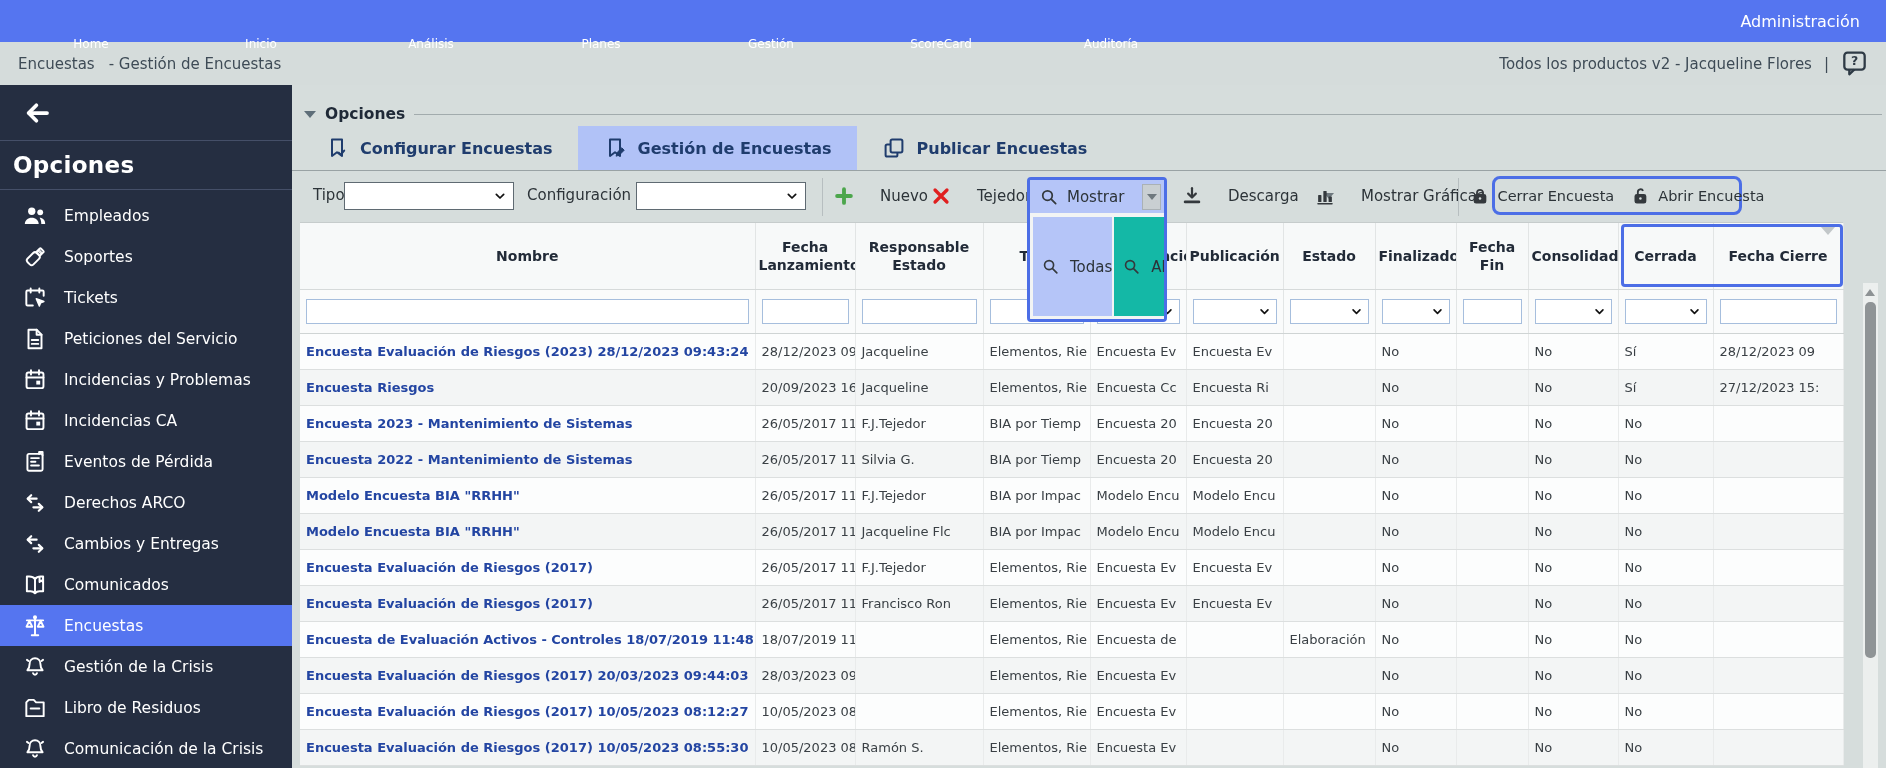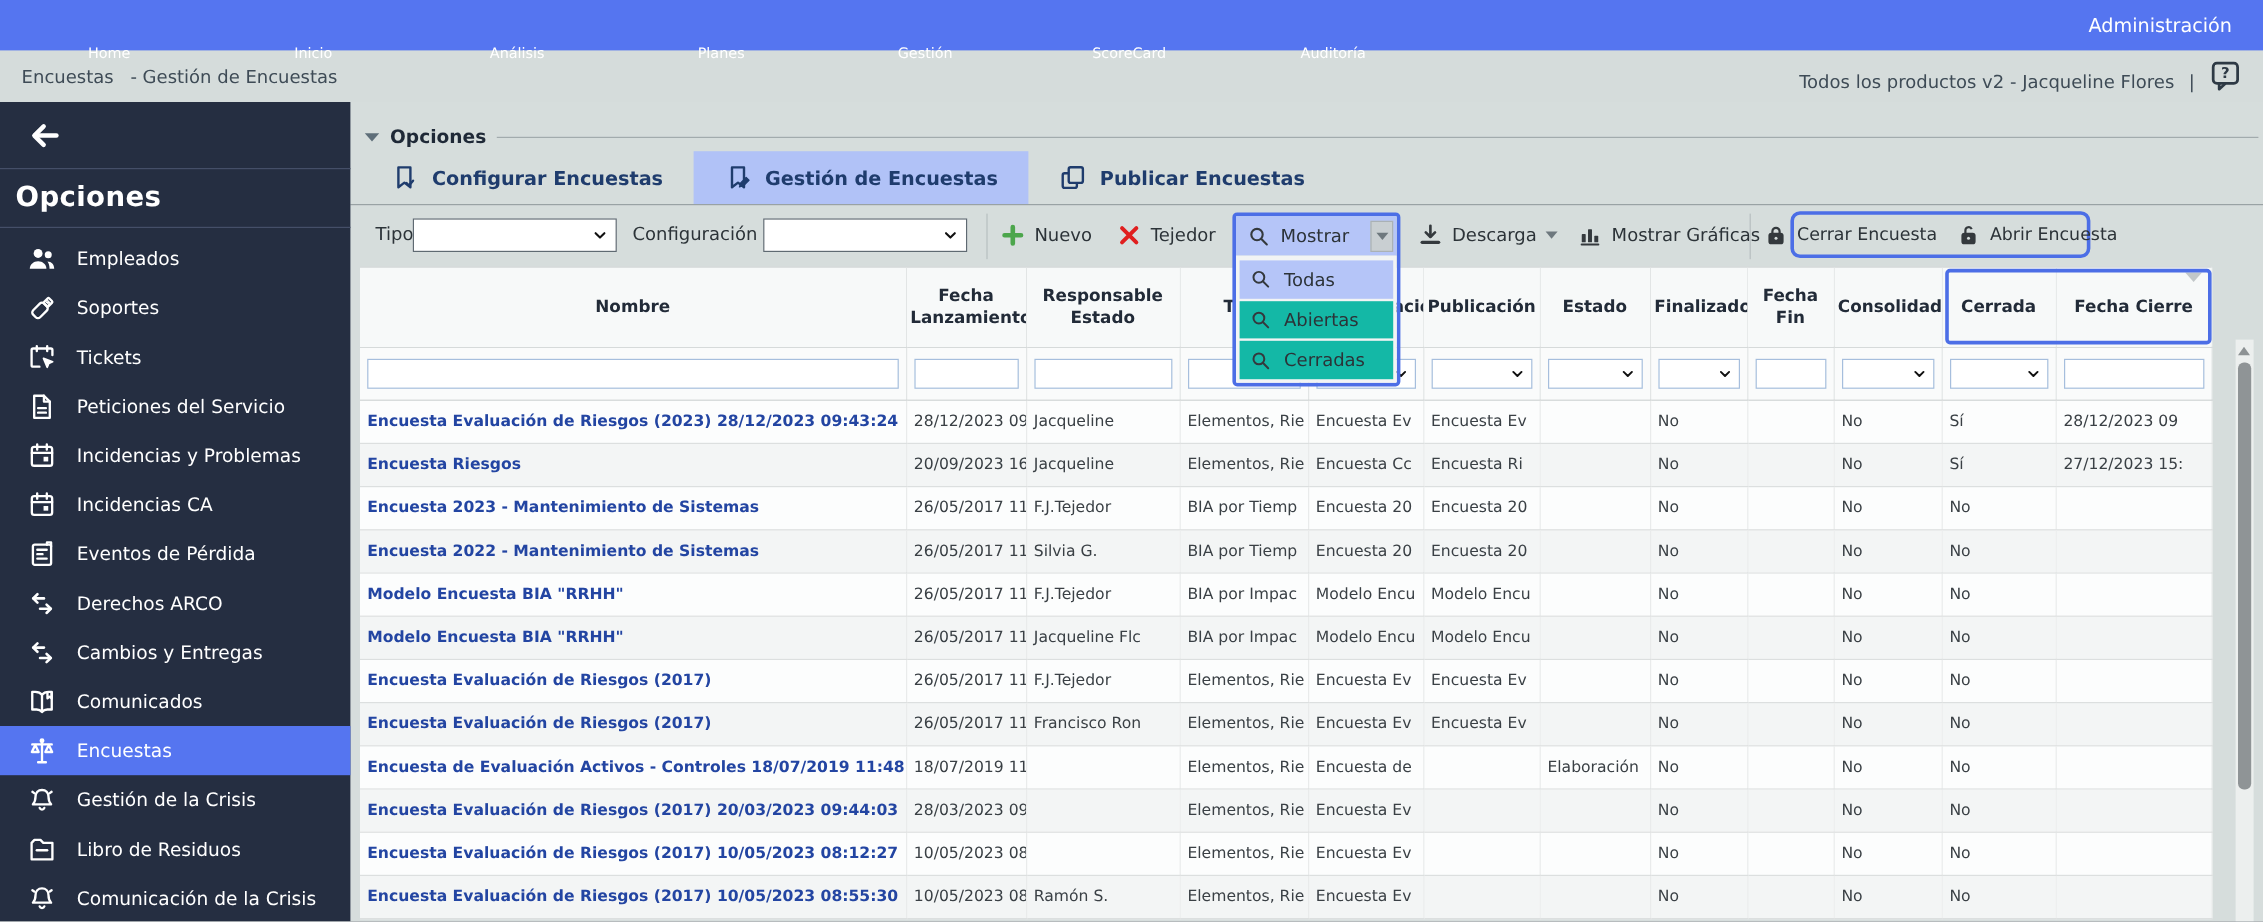--- a/index.html
+++ b/index.html
@@ -11,21 +11,21 @@
   .nav{position:absolute;top:0;left:0;width:100%;height:42px;background:#5575f0;display:flex;align-items:stretch;padding-left:6px;z-index:40;}
   .nav-items{display:flex;align-items:stretch;}
   .nav-item{width:170px;display:flex;align-items:center;justify-content:center;color:#fff;font-size:12px;cursor:pointer;margin-top:44px;}
   .nav-item.active{background:#252e41;}
   .nav-right{margin-left:auto;padding:0 26px;display:flex;align-items:center;color:#fff;font-size:16px;cursor:pointer;}
 
   
   .crumb{position:absolute;top:42px;left:0;width:100%;height:43px;background:#d5dcdb;display:flex;align-items:center;
          color:#3e4b56;font-size:15px;padding:0 18px;z-index:39;}
   .crumb .sep{margin:0 0 0 14px;}
-  .crumb-right{margin-left:auto;display:flex;align-items:flex-end;gap:12px;}
+  .crumb-right{margin-left:auto;display:flex;align-items:center;gap:12px;}
   .crumb-right .bar{color:#3e4b56;}
   .help-ic{width:27px;height:27px;color:#2e3a45;cursor:pointer;}
   .help-ic svg{width:100%;height:100%;}
 
   
   .sidebar{position:absolute;top:85px;left:0;width:292px;height:683px;background:#252e41;color:#fff;z-index:35;}
   .side-back{height:56px;border-bottom:1px solid #454f68;display:flex;align-items:center;padding-left:22px;cursor:pointer;}
   .side-back .ic{width:30px;height:30px;color:#fff;}
   .side-title{height:49px;border-bottom:1px solid #454f68;display:flex;align-items:center;padding-left:13px;
               font-size:23px;font-weight:bold;letter-spacing:.3px;}
@@ -48,21 +48,21 @@
   .tab .ic{width:24px;height:24px;color:#1f3c6d;}
   .tabs-rule{position:absolute;left:292px;top:170px;width:1594px;height:1px;background:#99a2a4;}
 
   
   .toolbar{position:absolute;left:292px;top:171px;width:1594px;height:51px;z-index:3;}
   .tlabel{position:absolute;top:15px;font-size:15px;color:#2c3338;}
   .tsel{position:absolute;top:11px;width:170px;height:28px;background:#fff;border:1px solid #5f6a72;
         display:flex;align-items:center;justify-content:flex-end;padding-right:5px;cursor:pointer;}
   .tsel .ic{width:16px;height:16px;color:#111;}
   .vsep{position:absolute;top:7px;width:1px;height:38px;background:#b7bec0;}
-  .tbtn{position:absolute;top:8px;height:34px;display:flex;align-items:center;gap:7px;font-size:15px;color:#2c3338;cursor:pointer;white-space:nowrap;}
+  .tbtn{position:absolute;top:8px;height:34px;display:flex;align-items:center;gap:25px;font-size:15px;color:#2c3338;cursor:pointer;white-space:nowrap;}
   .tbtn .ic{width:22px;height:22px;}
   .ic.green{color:#4ca64c;}
   .ic.red{color:#e01f1f;}
   .ic.dark{color:#34393d;}
   .caret{width:0;height:0;border-left:5px solid transparent;border-right:5px solid transparent;border-top:6px solid #6e787e;}
 
   
   .tablewrap{position:absolute;left:300px;top:222px;width:1543px;z-index:1;background:#fff;border-top:1px solid #c6cccc;}
   table.grid{border-collapse:collapse;table-layout:fixed;width:1543px;}
   .grid th{height:66px;background:#f7f9f9;border-right:1px solid #e2e5e5;border-bottom:1px solid #d6dada;
@@ -82,21 +82,21 @@
   .row-link{font-weight:bold;color:#2345a2;text-decoration:none;font-size:13px;cursor:pointer;}
 
   
   .box1{position:absolute;left:1027px;top:177px;width:140px;height:145px;border:3px solid #4c6ee6;border-radius:4px;
         z-index:30;display:flex;flex-direction:column;overflow:hidden;}
   .mostrar-btn{height:33px;background:#b5c5f8;display:flex;align-items:center;gap:8px;padding:0 3px 0 9px;
                font-size:15px;color:#2c3338;cursor:pointer;flex:0 0 33px;}
   .mostrar-btn .ic{width:20px;height:20px;}
   .caret-box{margin-left:auto;width:19px;height:26px;background:#c9cfd2;border:1px solid #aab1b5;
              display:flex;align-items:center;justify-content:center;cursor:pointer;}
-  .mostrar-menu{flex:1;background:#f2f4f4;padding:4px 3px 3px 3px;display:flex;flex-direction:column;gap:2px;}
+  .mostrar-menu{flex:1;background:#f2f4f4;padding:4px 3px 3px 3px;display:flex;flex-direction:row;gap:2px;}
   .menu-item{flex:1;background:#14b8a6;display:flex;align-items:center;gap:10px;padding-left:8px;
              font-size:15px;color:#2c3338;cursor:pointer;}
   .menu-item.selected{background:#b5c5f8;}
   .menu-item .ic{width:19px;height:19px;color:#34393d;}
 
   .box2{position:absolute;left:1492px;top:176px;width:250px;height:39px;border:3px solid #4c6ee6;border-radius:8px;
         z-index:10;display:flex;align-items:center;justify-content:center;gap:16px;}
   .box2 .tbtn2{display:flex;align-items:center;gap:8px;font-size:14.5px;color:#2c3338;cursor:pointer;white-space:nowrap;}
   .tbtn2 .ic{width:20px;height:20px;}
 

